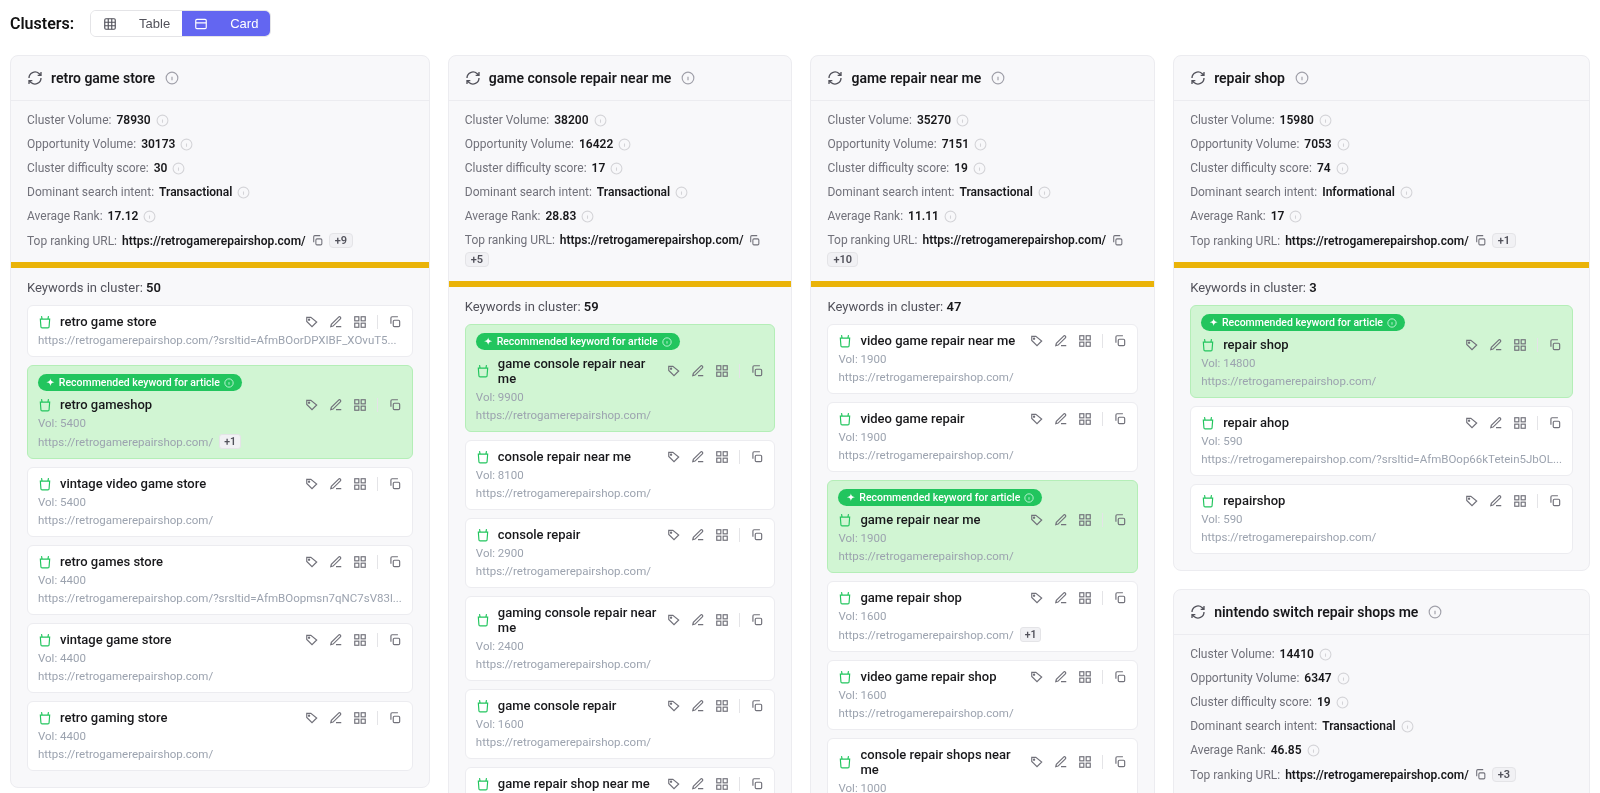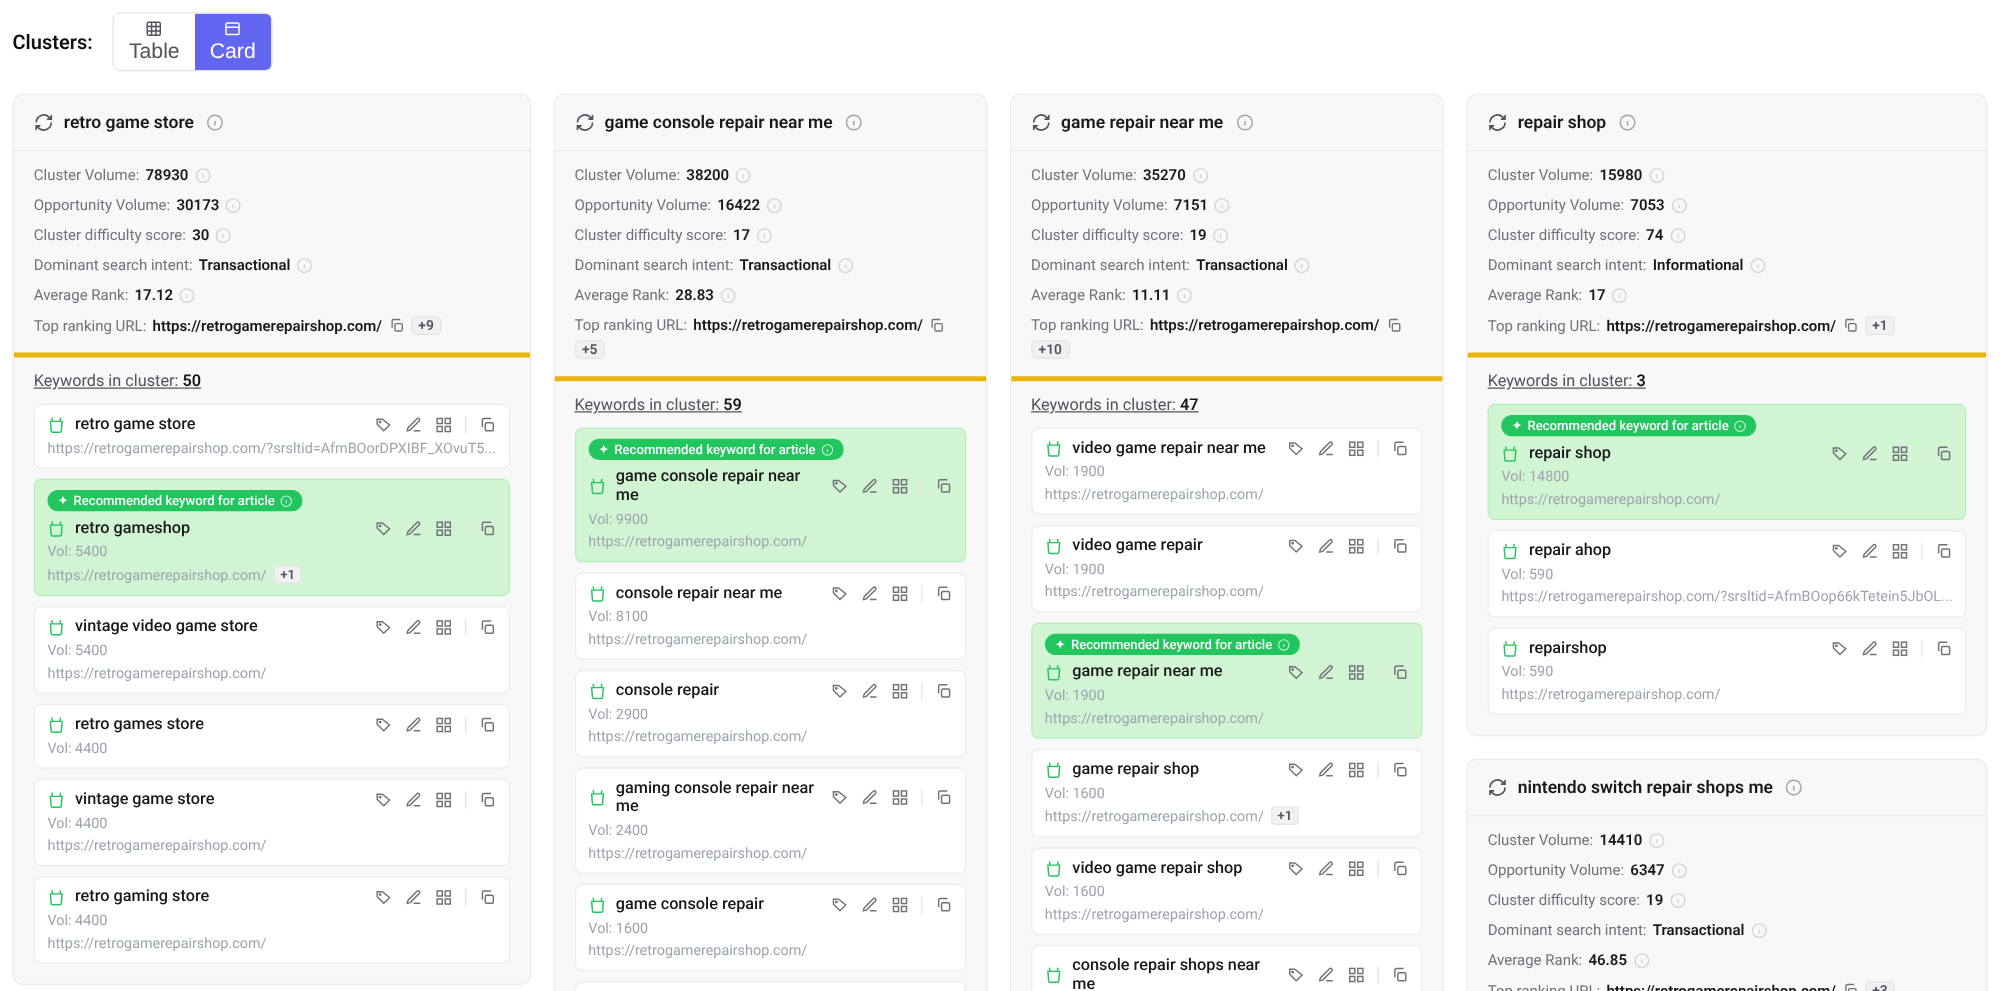--- a/index.html
+++ b/index.html
@@ -1,38 +1,38 @@
 <!DOCTYPE html>
 <html><head>
 <meta charset="utf-8">
 <style>
 * { box-sizing: border-box; margin: 0; padding: 0; }
 body { font-family: -apple-system, BlinkMacSystemFont, "Segoe UI", Roboto, sans-serif; background: #fff; padding: 10px 10px; font-size: 13px; color: #333; }
 .header-row { display: flex; align-items: center; gap: 16px; margin-bottom: 18px; }
 .header-label { font-size: 16px; font-weight: 600; color: #111; }
 .view-toggle { display: flex; gap: 0; border: 1px solid #e4e4e7; border-radius: 6px; overflow: hidden; }
-.view-btn { display: flex; align-items: center; gap: 1px; padding: 5px 12px; background: #fff; border: none; cursor: pointer; font-size: 17px; color: #52525b; flex-direction: column; }
+.view-btn { display: flex; align-items: center; gap: 22px; padding: 5px 12px; background: #fff; border: none; cursor: pointer; font-size: 13px; color: #52525b; }
 .view-btn.active { background: #6366f1; color: #fff; }
 .view-btn svg { width: 14px; height: 14px; }
 .grid { display: grid; grid-template-columns: repeat(4, 1fr); gap: 18px; }
 .col { display: flex; flex-direction: column; gap: 18px; }
 .card { background: #f8f8fa; border: 1px solid #ececf0; border-radius: 8px; overflow: hidden; }
 .card-head { padding: 14px 16px; border-bottom: 1px solid #ececf0; display: flex; align-items: center; gap: 8px; }
 .card-head-title { font-weight: 600; font-size: 14px; color: #18181b; }
 .card-head .refresh-ic { width: 16px; height: 16px; color: #52525b; }
 .card-head .info-ic { width: 14px; height: 14px; color: #a1a1aa; margin-left: 2px; }
-.stats { padding: 12px 16px 4px; border-bottom: 4px solid #eab308; }
+.stats { padding: 12px 16px 4px; border-bottom: 6px solid #eab308; }
 .stat-row { display: flex; align-items: center; gap: 5px; font-size: 12px; color: #71717a; margin-bottom: 10px; flex-wrap: wrap; }
 .stat-row .label { color: #71717a; }
 .stat-row .val { font-weight: 600; color: #18181b; }
 .stat-row .info-ic { width: 13px; height: 13px; color: #d4d4d8; }
 .stat-row .copy-ic { width: 13px; height: 13px; color: #71717a; }
 .stat-row .url-badge { background: #f1f1f4; border: 1px solid #e4e4e7; padding: 0 5px; border-radius: 4px; font-size: 11px; font-weight: 600; color: #52525b; }
 .kw-section { padding: 12px 16px 16px; }
-.kw-head { font-size: 13px; color: #52525b; margin-bottom: 10px; text-decoration: underline; }
+.kw-head { font-size: 13px; color: #52525b; margin-bottom: 10px; }
 .kw-head .val { font-weight: 600; color: #18181b; }
 .kw-list { display: flex; flex-direction: column; gap: 8px; }
 .kw-item { background: #fff; border: 1px solid #ececf0; border-radius: 6px; padding: 8px 10px 9px; position: relative; }
 .kw-item.rec { background: #d1f5d3; border-color: #b4eeb7; }
 .rec-badge { display: inline-flex; align-items: center; gap: 4px; background: #22c55e; color: #fff; font-size: 10.5px; font-weight: 500; padding: 2px 8px; border-radius: 10px; margin-bottom: 6px; }
 .rec-badge .info-ic { width: 10px; height: 10px; color: #d1fae5; }
 .kw-top { display: flex; align-items: center; gap: 8px; }
 .kw-bag { width: 14px; height: 14px; color: #22c55e; flex-shrink: 0; }
 .kw-name { font-size: 13px; font-weight: 500; color: #18181b; flex: 1; }
 .kw-actions { display: flex; align-items: center; gap: 10px; }
@@ -257,20 +257,23 @@
                   <span class="sep"></span>
                   <svg class="ic" viewBox="0 0 24 24" fill="none" stroke="currentColor" stroke-width="2">
                     <rect x="9" y="9" width="11" height="11" rx="2"></rect>
                     <path d="M5 15V5a2 2 0 0 1 2-2h10"></path>
                   </svg>
                 </div>
               </div>
               <div class="kw-meta">
                 <span>Vol: 4400</span>
               </div>
+              <div class="kw-meta">
+                <span style="overflow:hidden;text-overflow:ellipsis">https://retrogamerepairshop.com/?srsltid=AfmBOopmsn7qNC7sV83l...</span>
+              </div>
             </div>
             <div class="kw-item">
               <div class="kw-top">
                 <svg class="kw-bag" viewBox="0 0 24 24" fill="none" stroke="currentColor" stroke-width="2">
                   <path d="M6 2l1 5h10l1-5M4 7h16l-1 13a2 2 0 0 1-2 2H7a2 2 0 0 1-2-2L4 7z"></path>
                 </svg>
                 <span class="kw-name">vintage game store</span>
                 <div class="kw-actions">
                   <svg class="ic" viewBox="0 0 24 24" fill="none" stroke="currentColor" stroke-width="2">
                     <path d="M20 12l-8 8-9-9V4h7l10 8z"></path>

